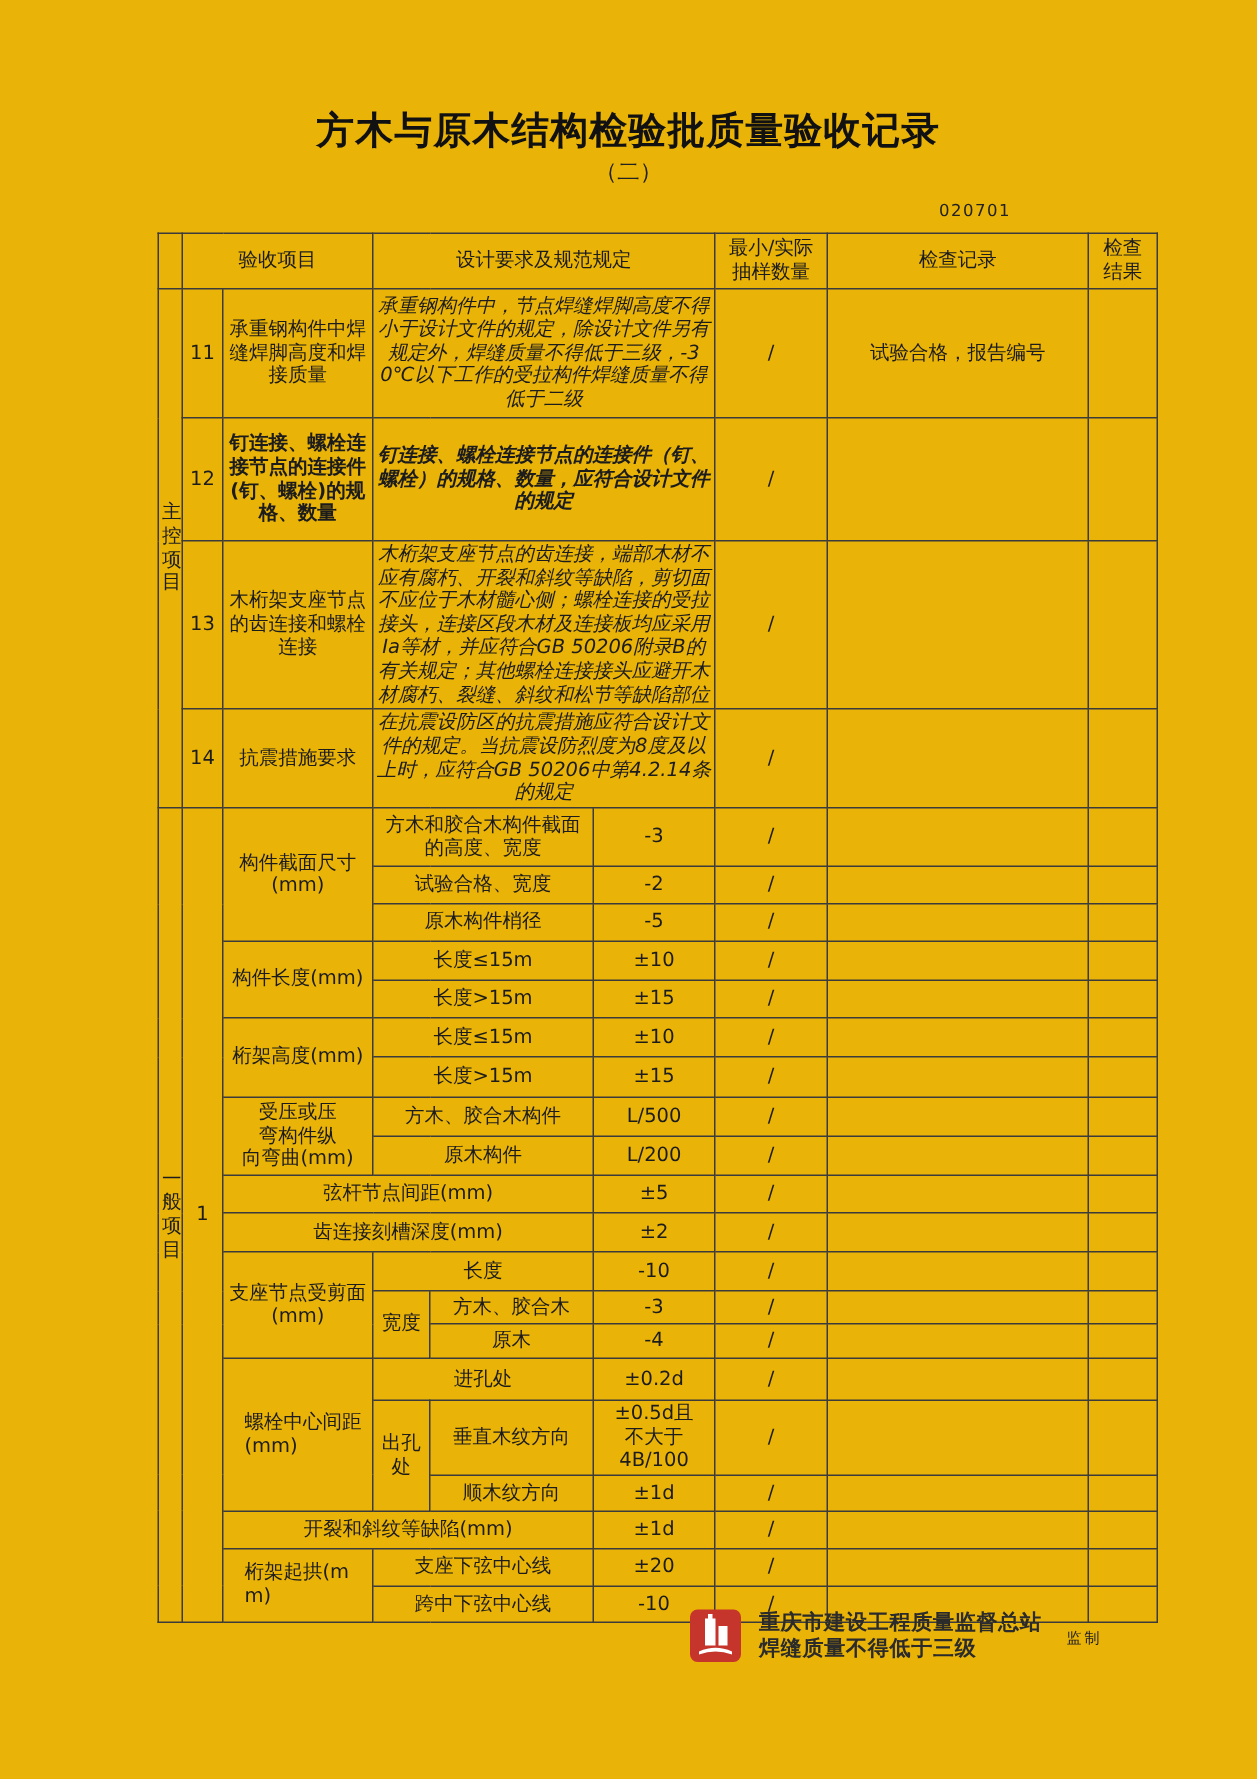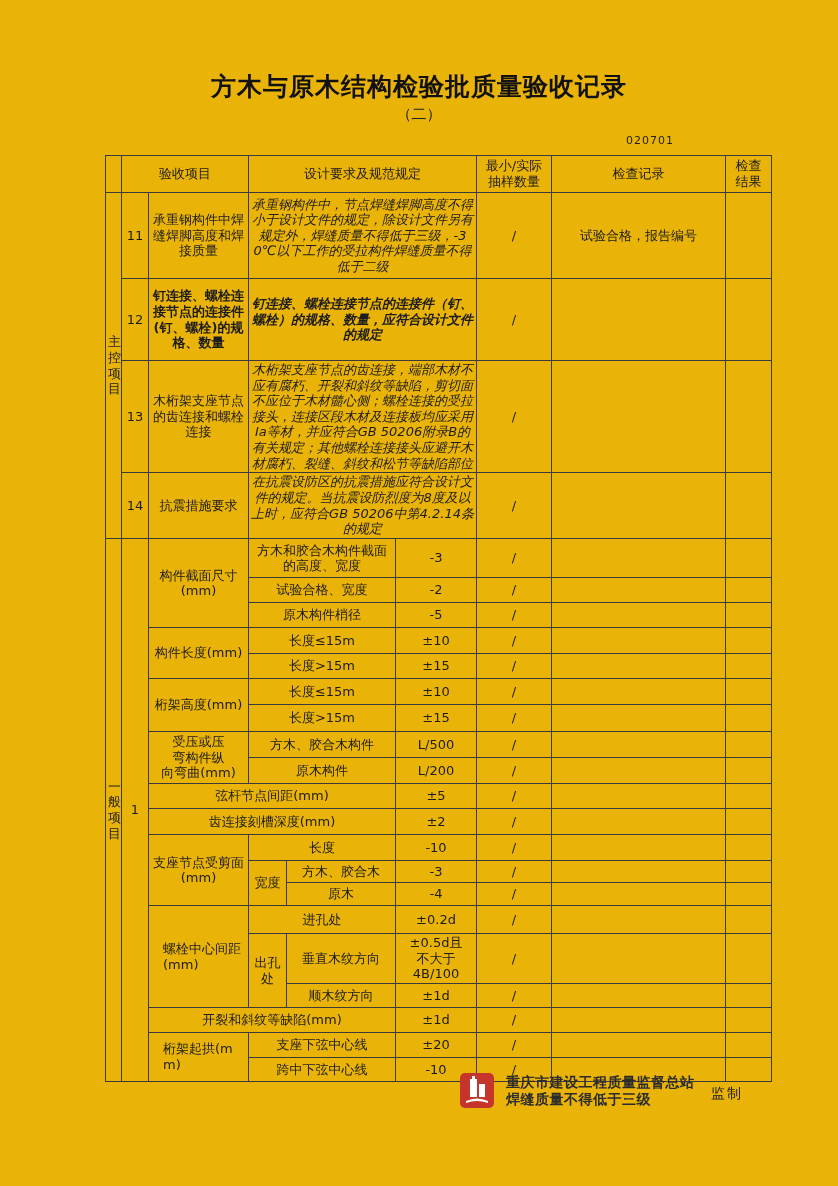--- a/index.html
+++ b/index.html
@@ -88,21 +88,21 @@
     left: 460px; top: 1072px;
     display: flex;
     align-items: center;
     gap: 12px;
   }
   .footer-logo { width: 34px; height: 37px; flex: 0 0 auto; }
   .footer-org { font-size: 14px; line-height: 17px; font-weight: bold; color: #2b2b2b; letter-spacing: 0.5px; }
   .seal {
     position: absolute;
     left: 711px; top: 1085px;
-    font-size: 14px;
+    font-size: 10px;
     color: #222;
     letter-spacing: 2px;
   }
 </style>
 </head>
 <body>
 
 <div class="page">
 
   <div class="title">方木与原木结构检验批质量验收记录</div>

